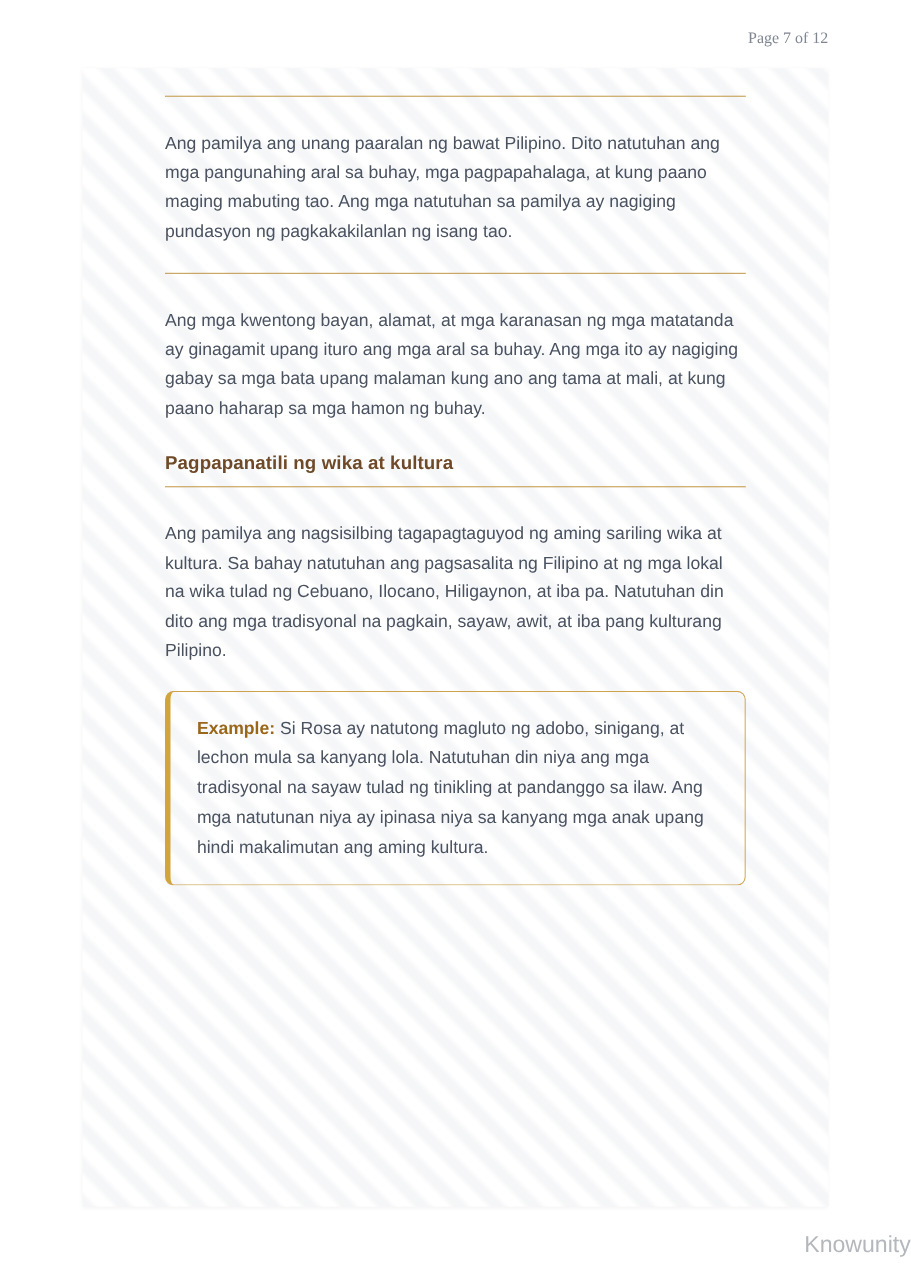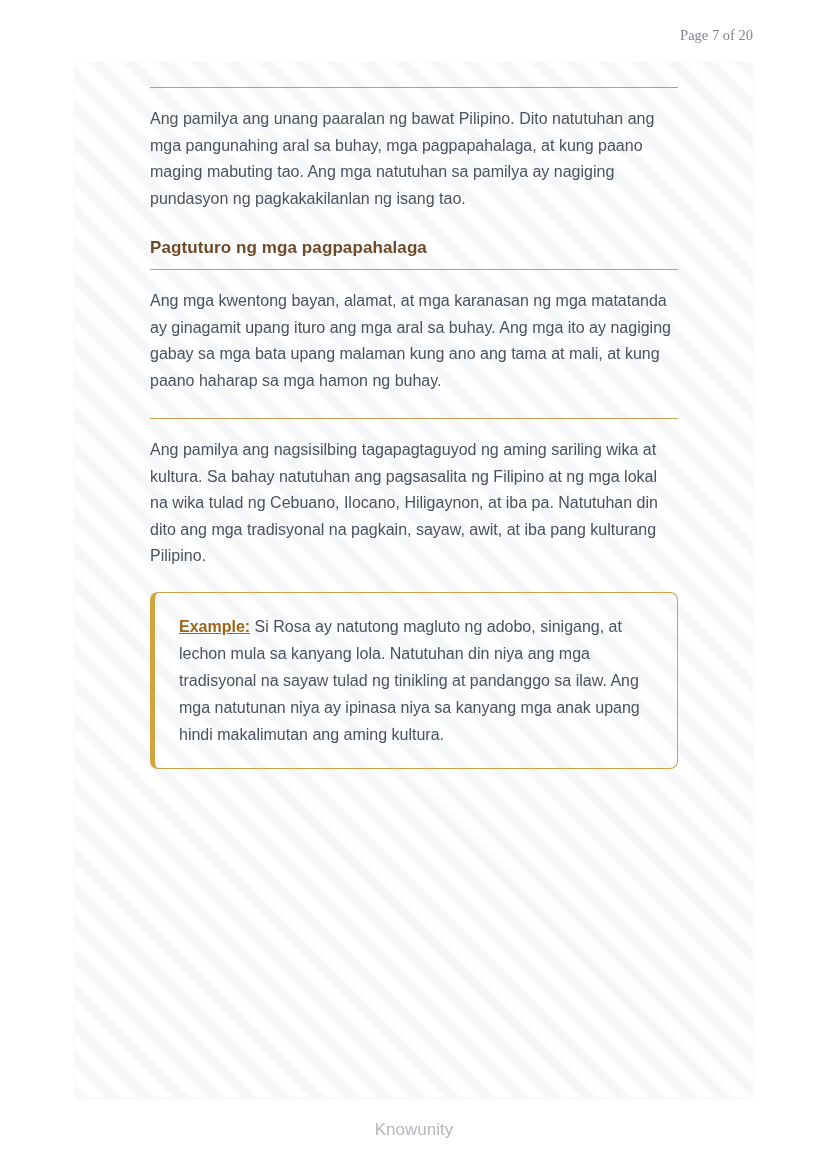--- a/index.html
+++ b/index.html
@@ -47,21 +47,21 @@
   }
 
   .heading-rule {
     border: none;
     border-top: 1.5px solid #c59e55;
     height: 0;
     margin-top: 9px;
   }
 
   .body-text {
-    margin-top: 18px;
+    margin-top: 30px;
     font-size: 16px;
     line-height: 26.5px;
     color: #4a5260;
   }
   .body-text + .body-text { margin-top: 6px; }
 
   .example-box {
     display: block;
     margin-top: 22px;
     border: 1.5px solid #cda24b;
@@ -71,51 +71,50 @@
   }
   .example-text-wrap {
     font-size: 16px;
     line-height: 27px;
     color: #4a5260;
     margin-top: 0;
   }
   .example-label {
     font-weight: 700;
     color: #9a671a;
-    text-decoration: underline;
   }
 
   .footer {
     position: absolute;
     top: 1120px;
     left: 0; width: 100%;
-    text-align: center;
-    font-size: 17px;
+    text-align: right;
+    font-size: 21px;
     color: #b4b7bc;
   }
 </style>
 </head>
 <body>
 
-<div class="page-indicator">Page 7 of 20</div>
+<div class="page-indicator">Page 7 of 12</div>
 
 <div class="content-card">
 
   <section class="section">
     <hr class="heading-rule">
     <p class="body-text">Ang pamilya ang unang paaralan ng bawat Pilipino. Dito natutuhan ang mga pangunahing aral sa buhay, mga pagpapahalaga, at kung paano maging mabuting tao. Ang mga natutuhan sa pamilya ay nagiging pundasyon ng pagkakakilanlan ng isang tao.</p>
   </section>
 
   <section class="section">
-    <h2 class="section-heading">Pagtuturo ng mga pagpapahalaga</h2>
     <hr class="heading-rule">
     <p class="body-text">Ang mga kwentong bayan, alamat, at mga karanasan ng mga matatanda ay ginagamit upang ituro ang mga aral sa buhay. Ang mga ito ay nagiging gabay sa mga bata upang malaman kung ano ang tama at mali, at kung paano haharap sa mga hamon ng buhay.</p>
   </section>
 
   <section class="section">
+    <h2 class="section-heading">Pagpapanatili ng wika at kultura</h2>
     <hr class="heading-rule">
     <p class="body-text">Ang pamilya ang nagsisilbing tagapagtaguyod ng aming sariling wika at kultura. Sa bahay natutuhan ang pagsasalita ng Filipino at ng mga lokal na wika tulad ng Cebuano, Ilocano, Hiligaynon, at iba pa. Natutuhan din dito ang mga tradisyonal na pagkain, sayaw, awit, at iba pang kulturang Pilipino.</p>
   </section>
 
   <aside class="example-box">
     <p class="example-text-wrap">
       <strong class="example-label">Example:</strong>
       <span>Si Rosa ay natutong magluto ng adobo, sinigang, at lechon mula sa kanyang lola. Natutuhan din niya ang mga tradisyonal na sayaw tulad ng tinikling at pandanggo sa ilaw. Ang mga natutunan niya ay ipinasa niya sa kanyang mga anak upang hindi makalimutan ang aming kultura.</span>
     </p>
   </aside>

